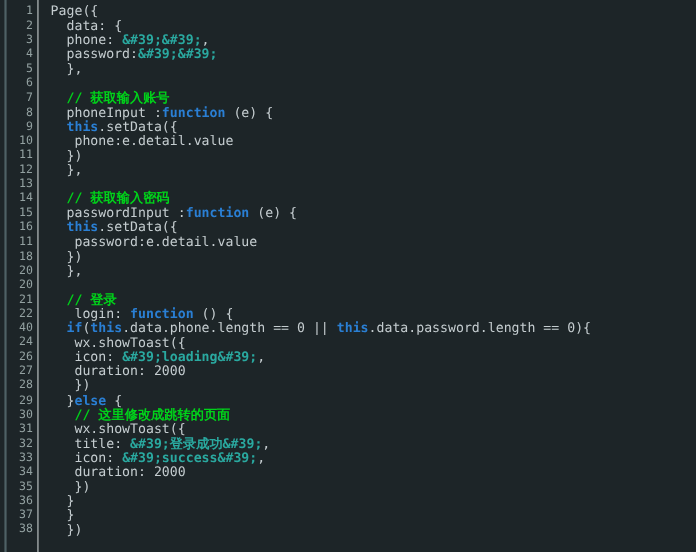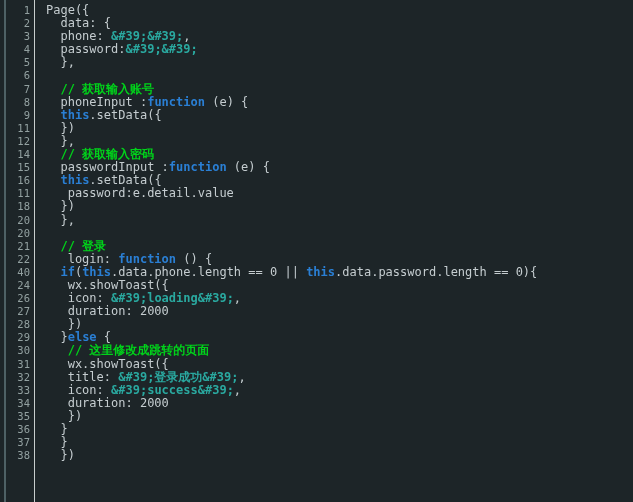--- a/index.html
+++ b/index.html
@@ -119,28 +119,36 @@
         </tr>
         <tr class="code-row">
           <td class="gutter-cell">8</td>
           <td class="code-cell"><span class="tok-plain">  phoneInput :</span><span class="tok-keyword">function</span><span class="tok-plain"> (e) {</span></td>
         </tr>
         <tr class="code-row">
           <td class="gutter-cell">9</td>
           <td class="code-cell"><span class="tok-plain">  </span><span class="tok-keyword">this</span><span class="tok-plain">.setData({</span></td>
         </tr>
         <tr class="code-row">
+          <td class="gutter-cell">10</td>
+          <td class="code-cell"><span class="tok-plain">   phone:e.detail.value</span></td>
+        </tr>
+        <tr class="code-row">
           <td class="gutter-cell">11</td>
           <td class="code-cell"><span class="tok-plain">  })</span></td>
         </tr>
         <tr class="code-row">
           <td class="gutter-cell">12</td>
           <td class="code-cell"><span class="tok-plain">  },</span></td>
         </tr>
         <tr class="code-row">
+          <td class="gutter-cell">13</td>
+          <td class="code-cell"><span class="tok-plain"></span></td>
+        </tr>
+        <tr class="code-row">
           <td class="gutter-cell">14</td>
           <td class="code-cell"><span class="tok-comment">  // 获取输入密码</span></td>
         </tr>
         <tr class="code-row">
           <td class="gutter-cell">15</td>
           <td class="code-cell"><span class="tok-plain">  passwordInput :</span><span class="tok-keyword">function</span><span class="tok-plain"> (e) {</span></td>
         </tr>
         <tr class="code-row">
           <td class="gutter-cell">16</td>
           <td class="code-cell"><span class="tok-plain">  </span><span class="tok-keyword">this</span><span class="tok-plain">.setData({</span></td>

